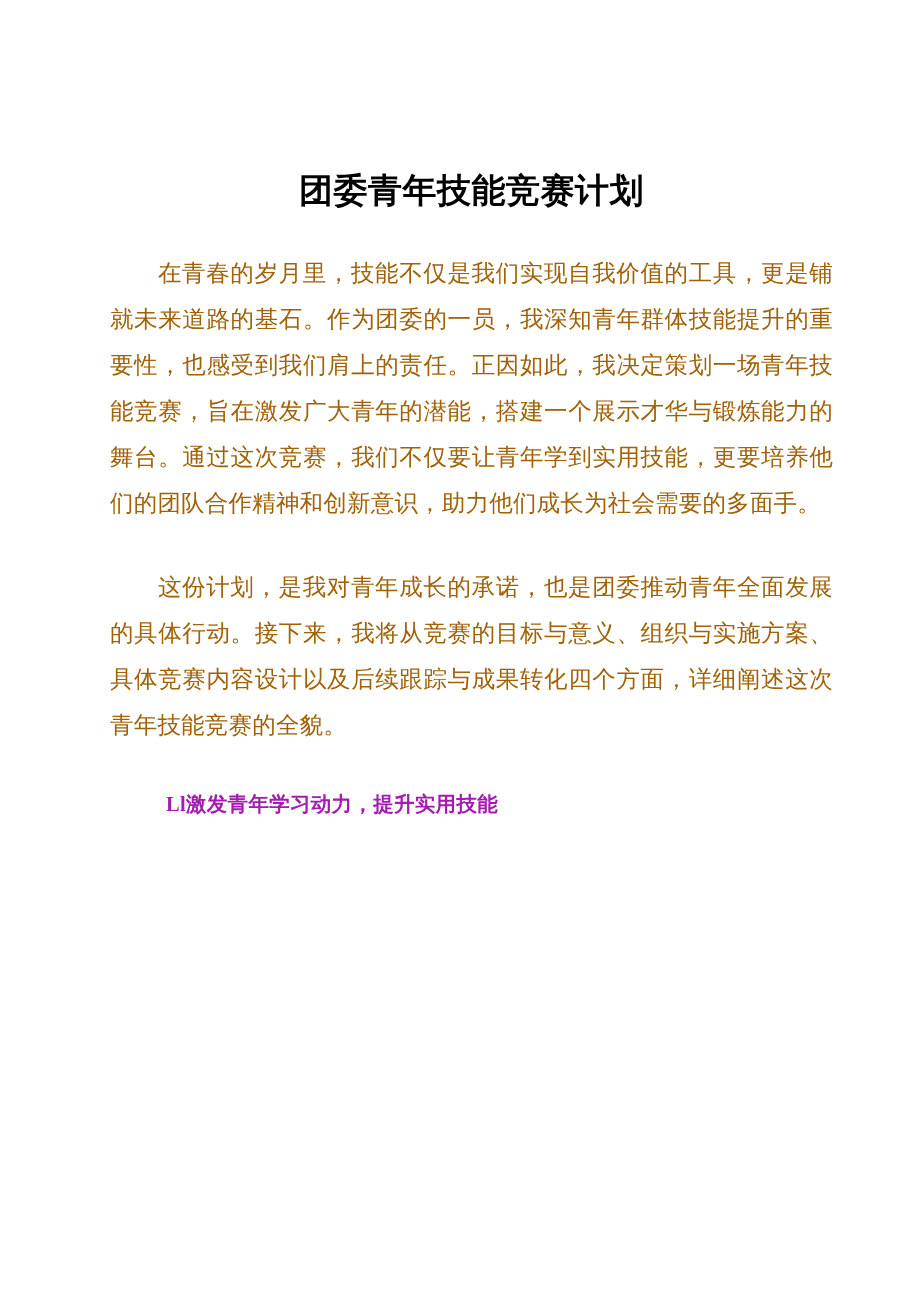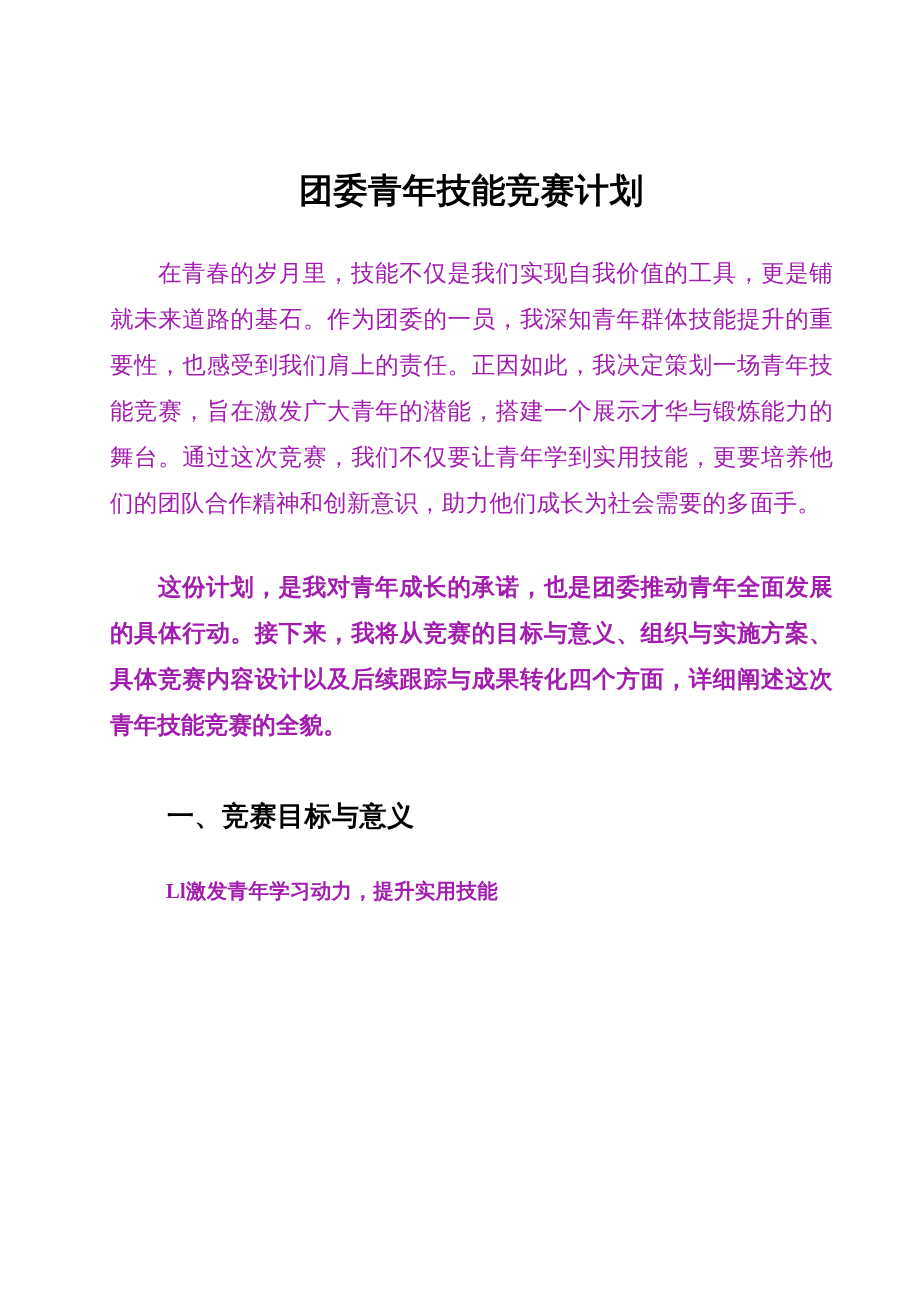--- a/index.html
+++ b/index.html
@@ -46,27 +46,27 @@
 
   
   .para {
     font-family: "Liberation Serif", "DejaVu Serif", serif;
     font-size: 23.5px;
     line-height: 46px;
     text-align: justify;
     text-align-last: left;
     text-indent: 48px;
     margin: 0;
-    color: #a21caf;
+    color: #a16207;
     letter-spacing: 0.2px;
     word-break: break-all;
   }
 
   .para-gap-1 { margin-top: 38px; }
-  .para-gap-2 { margin-top: 38px; font-weight: bold; }
+  .para-gap-2 { margin-top: 38px; }
 
   
   .h1-section {
     font-family: "Liberation Sans", "DejaVu Sans", sans-serif;
     font-weight: bold;
     font-size: 27px;
     line-height: 38px;
     margin: 0;
     padding-left: 57px;
     padding-top: 49px;
@@ -101,21 +101,20 @@
 
 <div class="page">
   <div class="content">
 
     <h1 class="doc-title">团委青年技能竞赛计划</h1>
 
     <p class="para para-gap-1">在青春的岁月里，技能不仅是我们实现自我价值的工具，更是铺就未来道路的基石。作为团委的一员，我深知青年群体技能提升的重要性，也感受到我们肩上的责任。正因如此，我决定策划一场青年技能竞赛，旨在激发广大青年的潜能，搭建一个展示才华与锻炼能力的舞台。通过这次竞赛，我们不仅要让青年学到实用技能，更要培养他们的团队合作精神和创新意识，助力他们成长为社会需要的多面手。</p>
 
     <p class="para para-gap-2">这份计划，是我对青年成长的承诺，也是团委推动青年全面发展的具体行动。接下来，我将从竞赛的目标与意义、组织与实施方案、具体竞赛内容设计以及后续跟踪与成果转化四个方面，详细阐述这次青年技能竞赛的全貌。</p>
 
-    <h2 class="h1-section">一、竞赛目标与意义</h2>
 
     <h3 class="h2-section">
       <span class="h2-prefix">Ll</span><span>激发青年学习动力，提升实用技能</span>
     </h3>
 
 
   </div>
 </div>
 
 </body></html>

